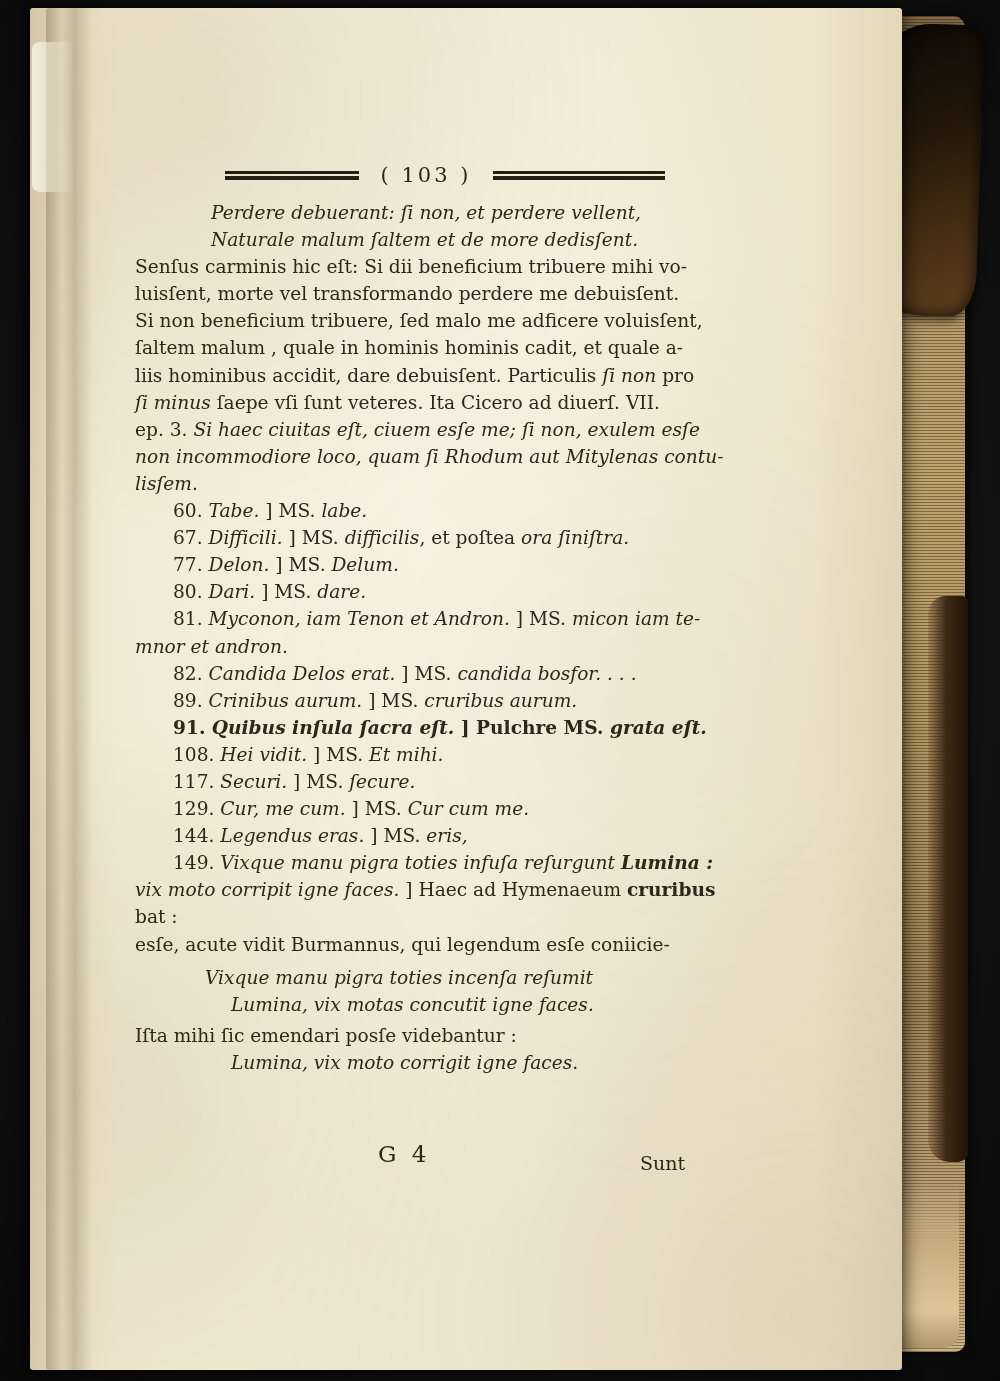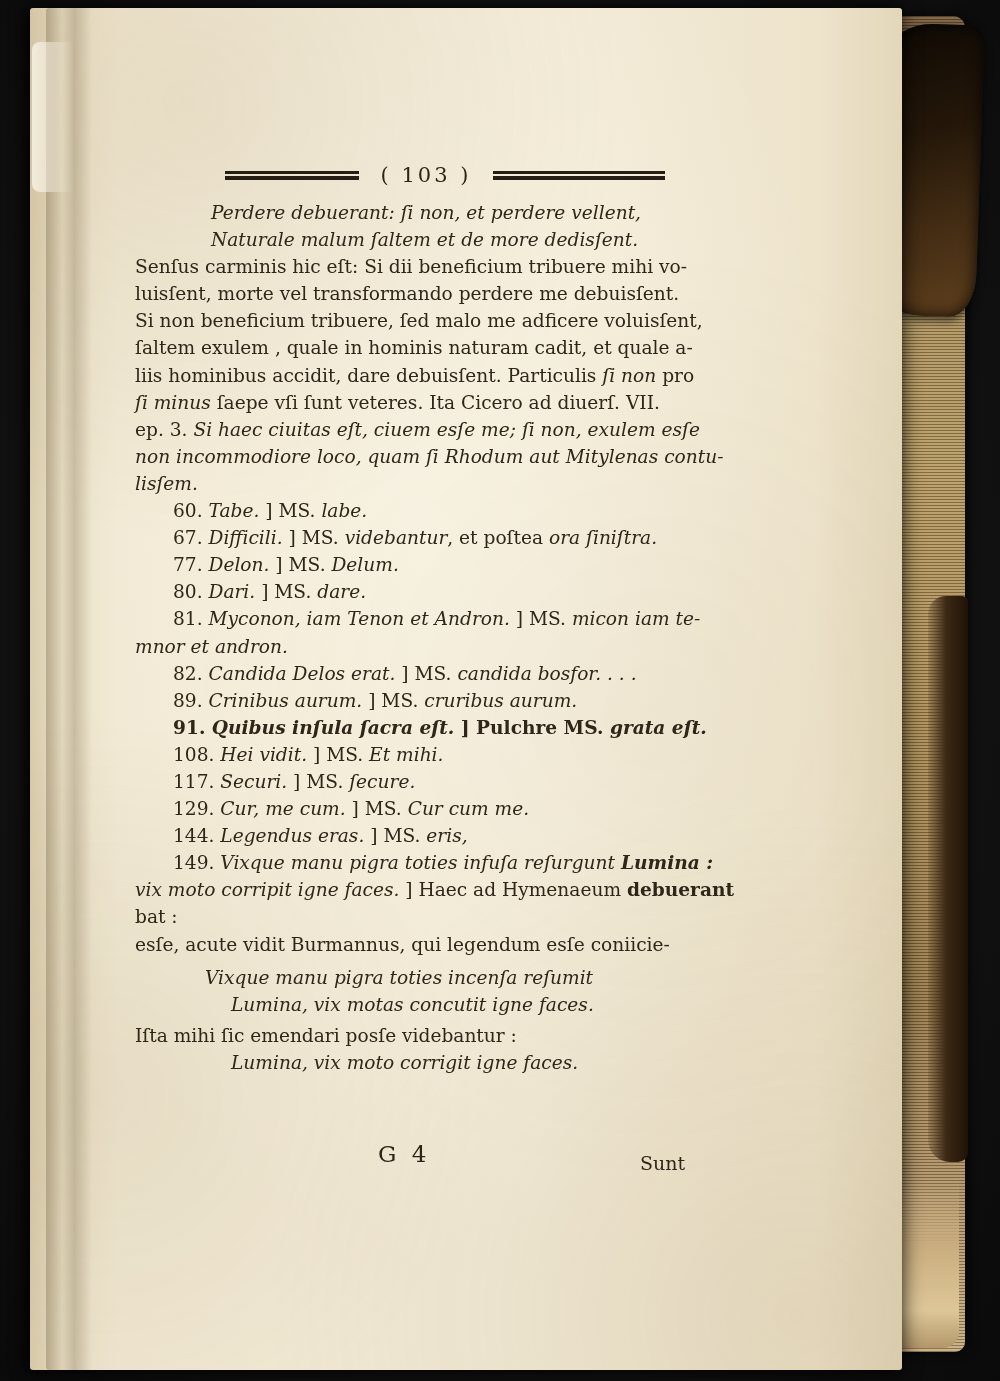--- a/index.html
+++ b/index.html
@@ -123,41 +123,41 @@
     <div class="page-num">( 103 )</div>
     <div class="rule rule-right"></div>
   </div>
 
   <div class="text-block">
       <div class="tline" style="padding-left: 76px;"><span class="it">Perdere debuerant: ſi non, et perdere vellent,</span></div>
       <div class="tline" style="padding-left: 76px;"><span class="it">Naturale malum ſaltem et de more dedisſent.</span></div>
       <div class="tline"><span>Senſus carminis hic eſt: Si dii beneficium tribuere mihi vo-</span></div>
       <div class="tline"><span>luisſent, morte vel transformando perdere me debuisſent.</span></div>
       <div class="tline"><span>Si non beneficium tribuere, ſed malo me adficere voluisſent,</span></div>
-      <div class="tline"><span>ſaltem exulem , quale in hominis naturam cadit, et quale a-</span></div>
+      <div class="tline"><span>ſaltem malum , quale in hominis hominis cadit, et quale a-</span></div>
       <div class="tline"><span>liis hominibus accidit, dare debuisſent. Particulis </span><span class="it">ſi non</span><span> pro</span></div>
       <div class="tline"><span class="it">ſi minus</span><span> ſaepe vſi ſunt veteres.  Ita Cicero ad diuerſ. VII.</span></div>
       <div class="tline"><span>ep. 3.  </span><span class="it">Si haec ciuitas eſt, ciuem esſe me; ſi non, exulem esſe</span></div>
       <div class="tline"><span class="it">non incommodiore loco, quam ſi Rhodum aut Mitylenas contu-</span></div>
       <div class="tline"><span class="it">lisſem.</span></div>
       <div class="tline" style="padding-left: 38px;"><span>60. </span><span class="it">Tabe.</span><span> ] MS. </span><span class="it">labe.</span></div>
-      <div class="tline" style="padding-left: 38px;"><span>67. </span><span class="it">Difficili.</span><span> ] MS. </span><span class="it">videbantur</span><span>, et poſtea </span><span class="it">ora ſiniſtra.</span></div>
+      <div class="tline" style="padding-left: 38px;"><span>67. </span><span class="it">Difficili.</span><span> ] MS. </span><span class="it">difficilis</span><span>, et poſtea </span><span class="it">ora ſiniſtra.</span></div>
       <div class="tline" style="padding-left: 38px;"><span>77. </span><span class="it">Delon.</span><span> ] MS. </span><span class="it">Delum.</span></div>
       <div class="tline" style="padding-left: 38px;"><span>80. </span><span class="it">Dari.</span><span> ] MS. </span><span class="it">dare.</span></div>
       <div class="tline" style="padding-left: 38px;"><span>81. </span><span class="it">Myconon, iam Tenon et Andron.</span><span> ] MS. </span><span class="it">micon iam te-</span></div>
       <div class="tline"><span class="it">mnor et andron.</span></div>
       <div class="tline" style="padding-left: 38px;"><span>82. </span><span class="it">Candida Delos erat.</span><span> ] MS. </span><span class="it">candida bosfor. . . .</span></div>
       <div class="tline" style="padding-left: 38px;"><span>89. </span><span class="it">Crinibus aurum.</span><span> ] MS. </span><span class="it">cruribus aurum.</span></div>
       <div class="tline" style="padding-left: 38px; font-weight: bold;"><span>91. </span><span class="it">Quibus inſula ſacra eſt.</span><span> ] Pulchre MS. </span><span class="it">grata eſt.</span></div>
       <div class="tline" style="padding-left: 38px;"><span>108. </span><span class="it">Hei vidit.</span><span> ] MS. </span><span class="it">Et mihi.</span></div>
       <div class="tline" style="padding-left: 38px;"><span>117. </span><span class="it">Securi.</span><span> ] MS. </span><span class="it">ſecure.</span></div>
       <div class="tline" style="padding-left: 38px;"><span>129. </span><span class="it">Cur, me cum.</span><span> ] MS. </span><span class="it">Cur cum me.</span></div>
       <div class="tline" style="padding-left: 38px;"><span>144. </span><span class="it">Legendus eras.</span><span> ] MS. </span><span class="it">eris,</span></div>
       <div class="tline" style="padding-left: 38px;"><span>149. </span><span class="it">Vixque manu pigra toties infuſa reſurgunt </span><span class="it bd">Lumina :</span></div>
-      <div class="tline"><span class="it">vix moto corripit igne faces.</span><span> ] Haec ad Hymenaeum </span><span class="bd">debuerant</span></div>
+      <div class="tline"><span class="it">vix moto corripit igne faces.</span><span> ] Haec ad Hymenaeum </span><span class="bd">cruribus</span></div>
       <div class="tline"><span>bat :</span></div>
       <div class="tline"><span>esſe, acute vidit Burmannus, qui legendum esſe coniicie-</span></div>
       <div class="tline" style="padding-left: 70px; margin-top: 6px;"><span class="it">Vixque manu pigra toties incenſa reſumit</span></div>
       <div class="tline" style="padding-left: 96px;"><span class="it">Lumina, vix motas concutit igne faces.</span></div>
       <div class="tline" style="margin-top: 4px;"><span>Iſta mihi ſic emendari posſe videbantur :</span></div>
       <div class="tline" style="padding-left: 96px;"><span class="it">Lumina, vix moto corrigit igne faces.</span></div>
     </div>
 
   <div class="signature">G 4</div>
   <div class="catchword">Sunt</div>

